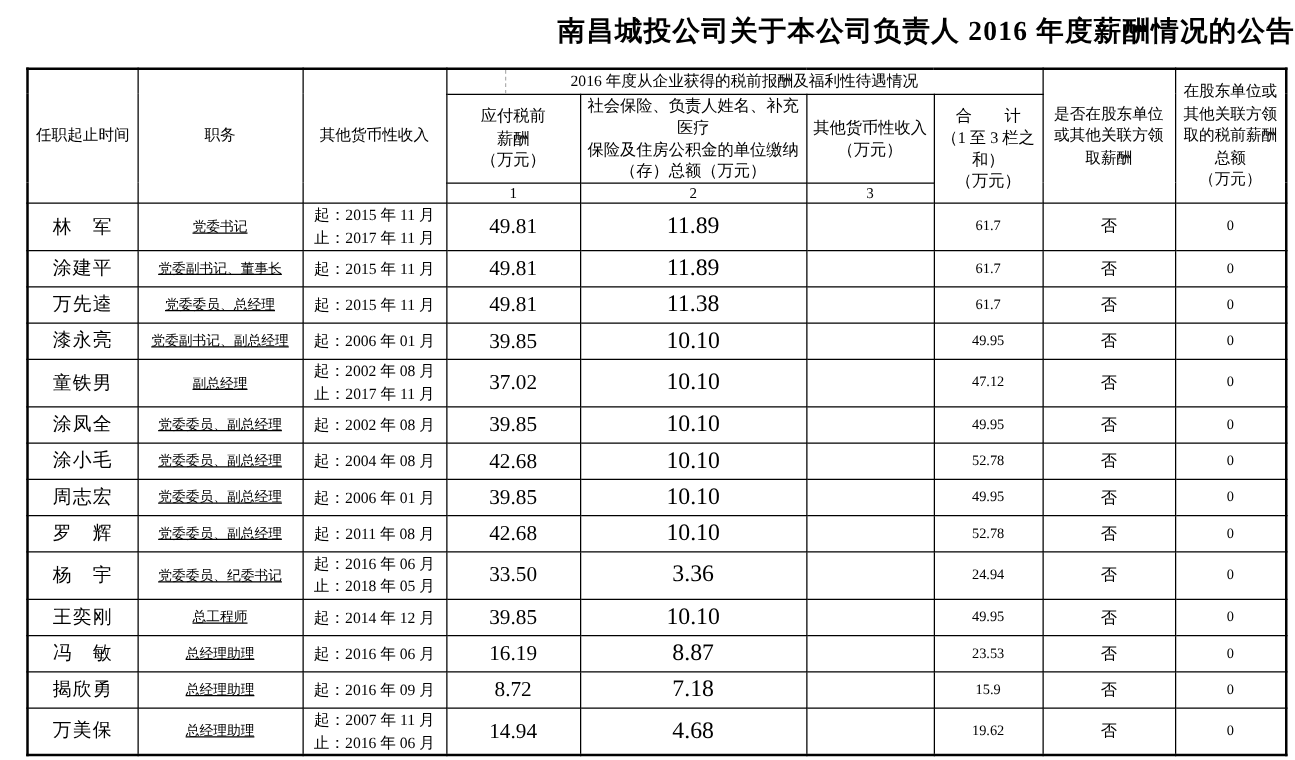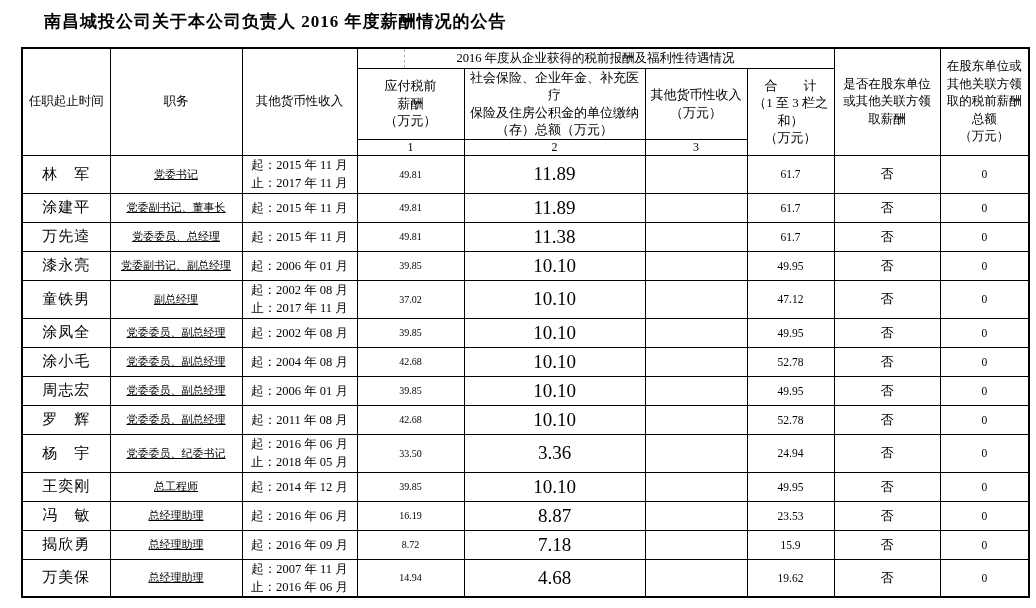--- a/index.html
+++ b/index.html
@@ -6,25 +6,24 @@
     margin: 0; padding: 0;
     width: 1036px; height: 608px;
     background: #ffffff;
     overflow: hidden;
     font-family: "Liberation Serif", "DejaVu Serif", serif;
     color: #000;
   }
   .page { width: 1036px; }
   .doc-title {
     margin: 10px 0 14px 0;
-    text-align: left;
-    font-size: 17px;
+    text-align: right;
+    font-size: 22px;
     font-weight: bold;
     letter-spacing: 1px;
-    padding-left: 44px;
   }
   table.salary {
     border-collapse: collapse;
     table-layout: fixed;
     margin-left: 21px;
     width: 1004px;
     border: 2px solid #000;
   }
   table.salary th, table.salary td {
     border: 1px solid #000;
@@ -53,21 +52,21 @@
   tbody tr.tall { height: 38px; }
   td.c-name { font-size: 15px; letter-spacing: 1px; margin-left: 35px; }
   td.c-pos  { font-size: 11px; text-decoration: underline; }
   td.c-term { font-size: 12.5px; }
   td.c-term .term-text {
     display: inline-block;
     text-align: center;
     white-space: pre-line;
     line-height: 1.45;
   }
-  td.c-pay  { font-size: 10px; font-family: "Liberation Serif", "DejaVu Serif", serif; }
+  td.c-pay  { font-size: 17px; font-family: "Liberation Serif", "DejaVu Serif", serif; }
   td.c-ins  { font-size: 19px; margin-left: 32px; }
   td.c-oth  { font-size: 13px; }
   td.c-tot  { font-size: 11.5px; margin-left: 22px; }
   td.c-shp  { font-size: 13px; }
   td.c-sha  { font-size: 11.5px; }
 </style>
 </head>
 <body>
 
 <div class="page">
@@ -97,21 +96,21 @@
         <th class="right-head" rowspan="3">在股东单位或
 其他关联方领
 取的税前薪酬
 总额
 （万元）</th>
       </tr>
       <tr class="h-labels">
         <th>应付税前
 薪酬
 （万元）</th>
-        <th>社会保险、企业年金、补充医疗
+        <th>社会保险、负责人姓名、补充医疗
 保险及住房公积金的单位缴纳
 （存）总额（万元）</th>
         <th>其他货币性收入
 （万元）</th>
         <th rowspan="2">合　　计
 （1 至 3 栏之
 和）
 （万元）</th>
       </tr>
       <tr class="h-nums">

